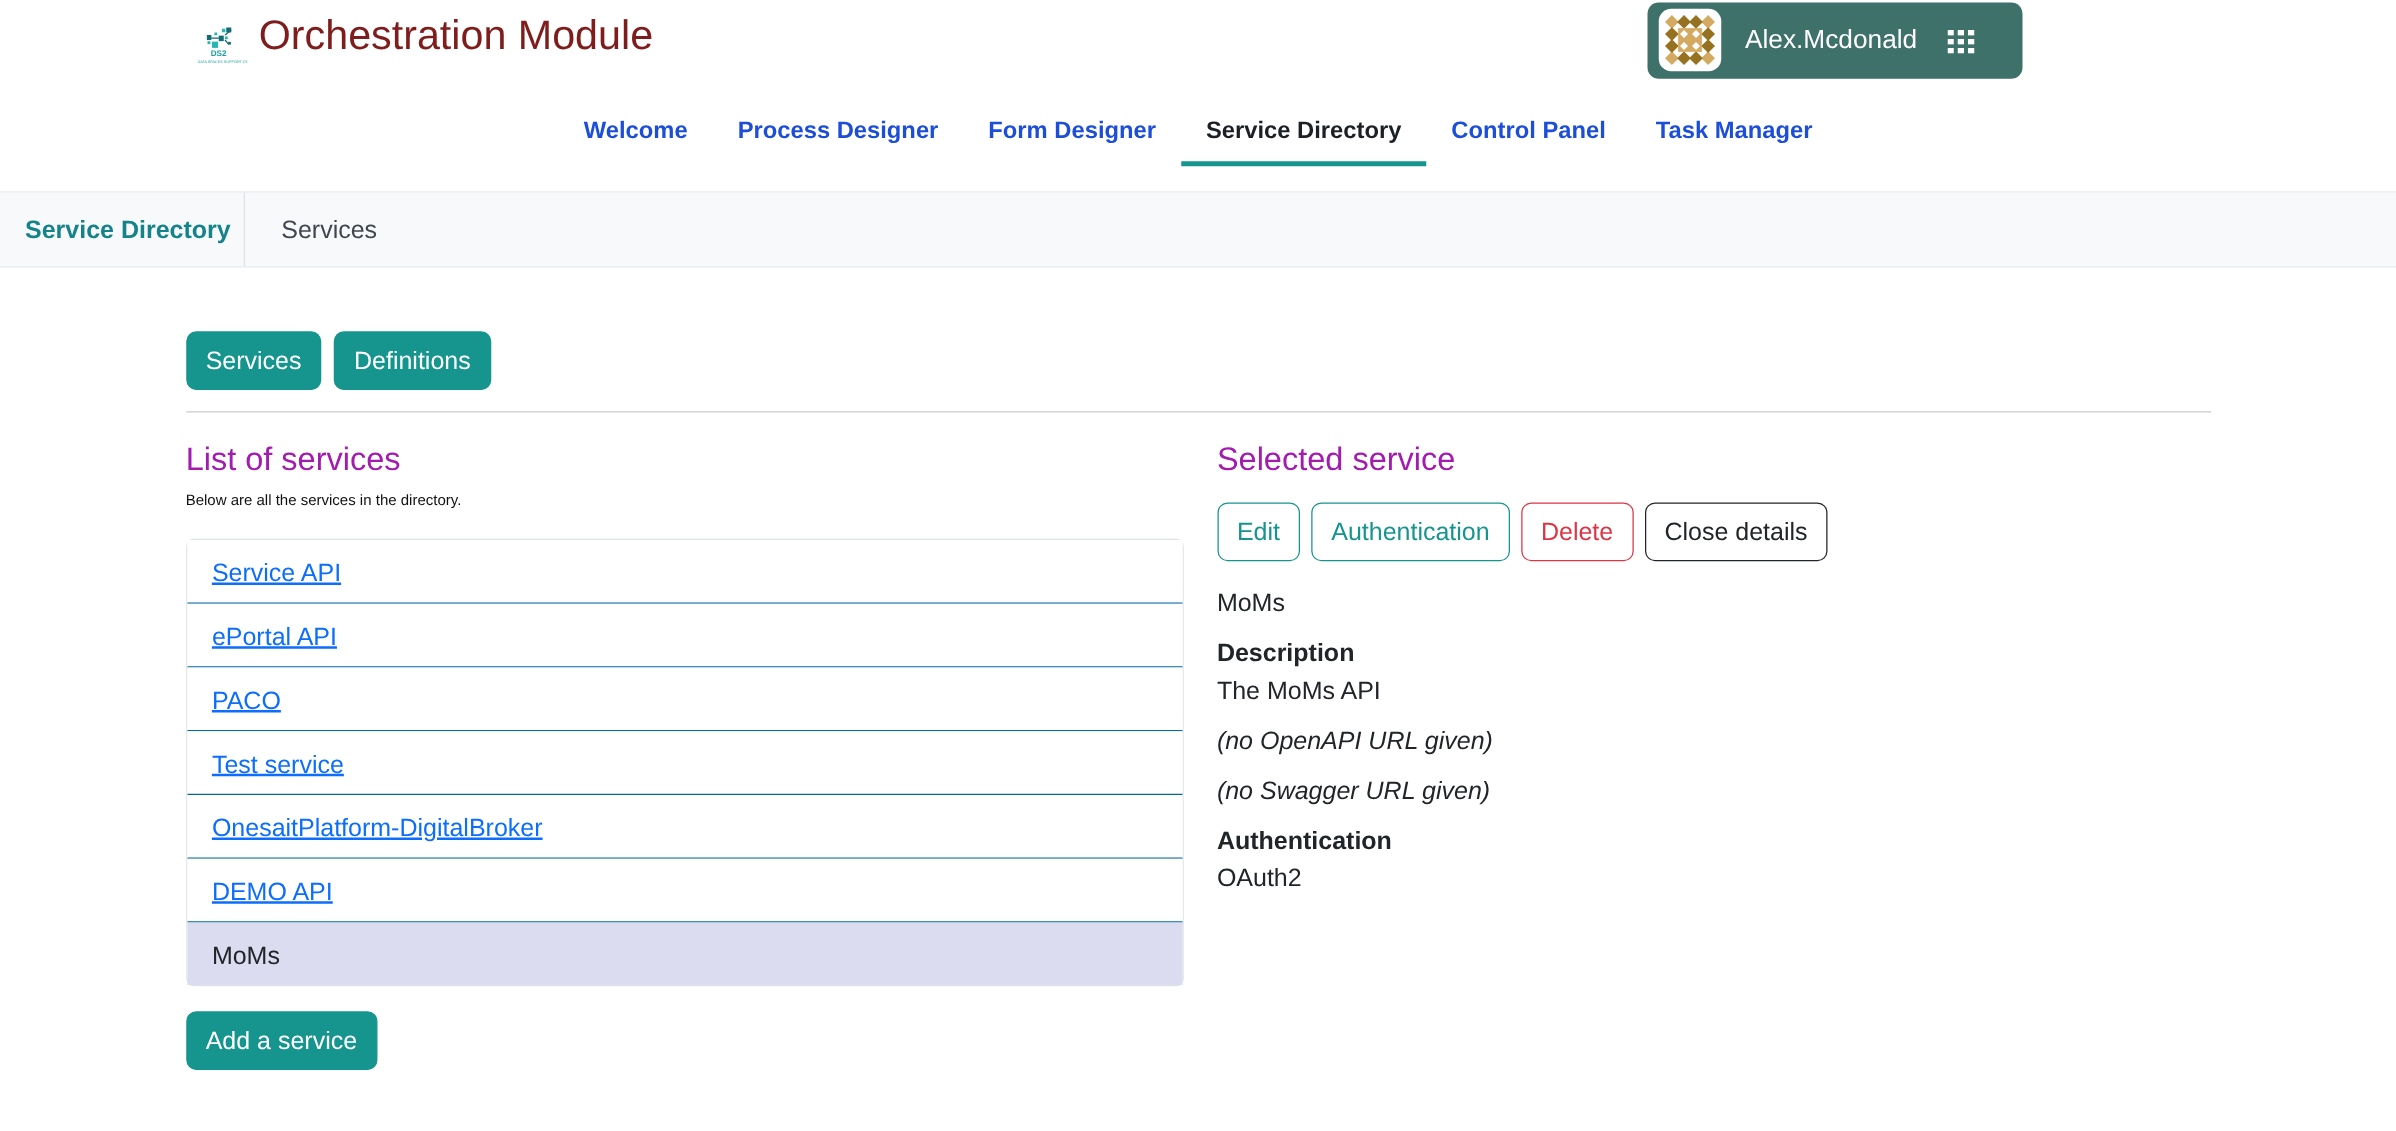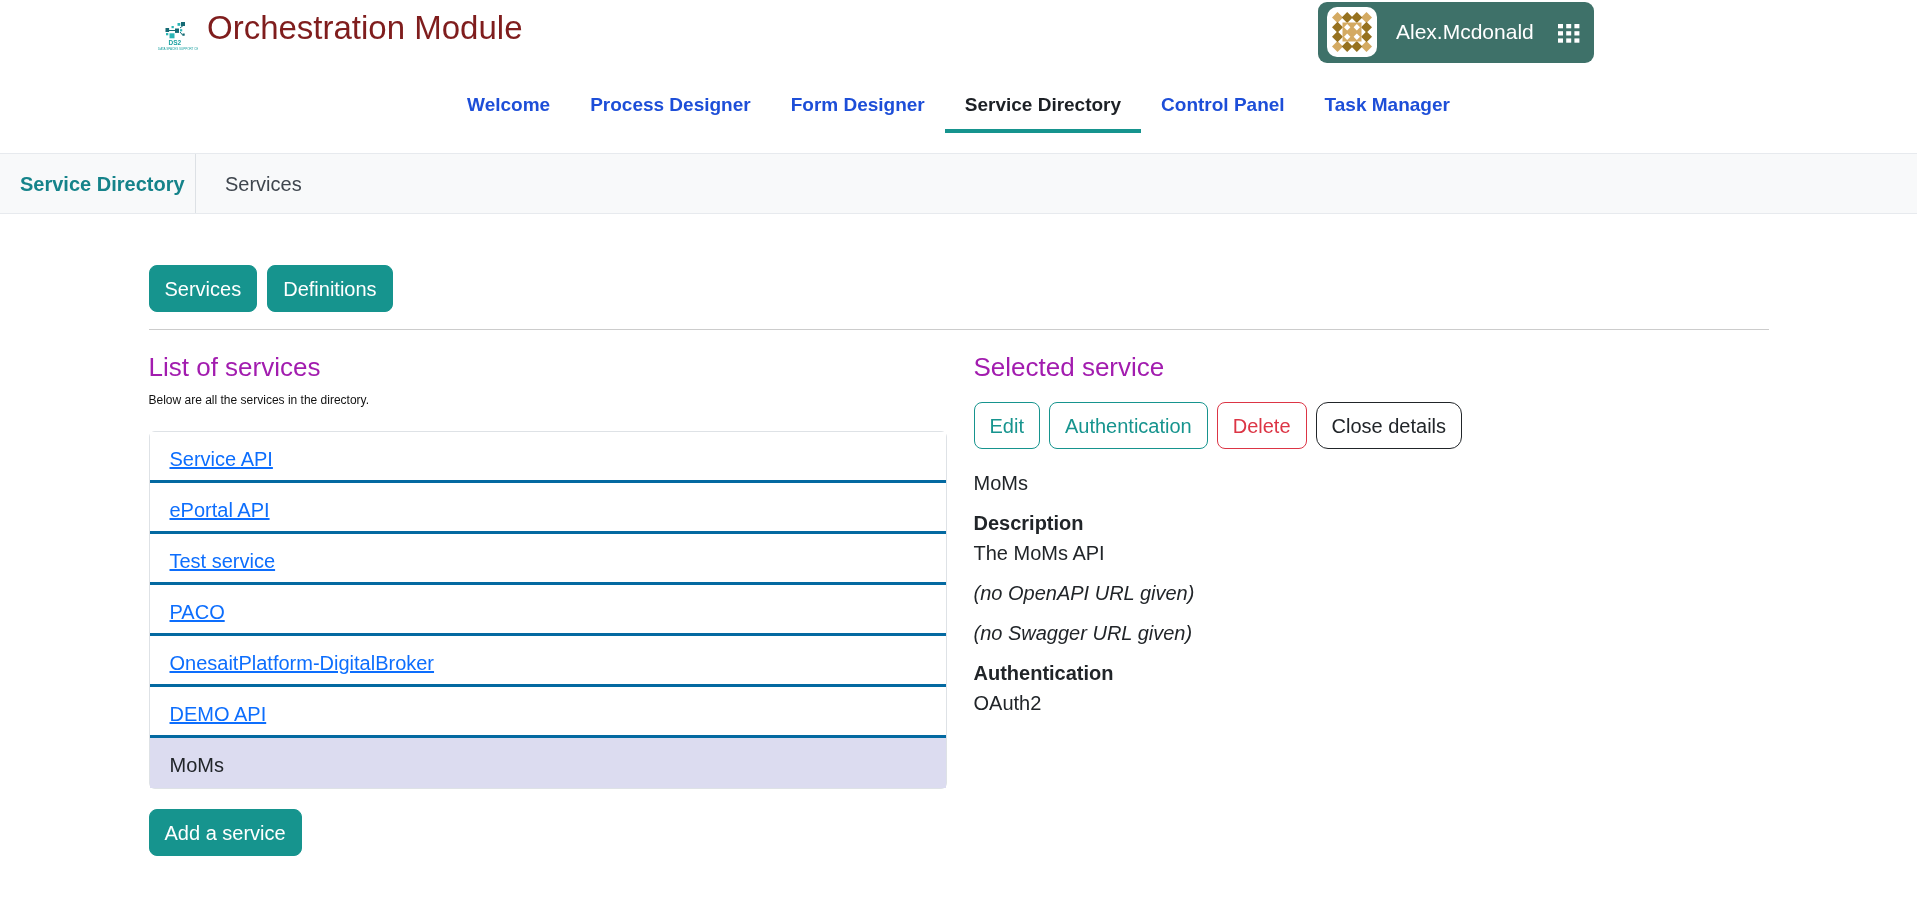--- a/index.html
+++ b/index.html
@@ -4,49 +4,49 @@
 <style>
 * { margin:0; padding:0; box-sizing:border-box; }
 html,body { width:1917px; height:905px; background:#fff; overflow:hidden; }
 body { font-family:"Liberation Sans",sans-serif; font-size:20px; color:#212529; line-height:1.5; }
 a { text-decoration:underline; color:#0d6efd; }
 
 
 .header { position:relative; height:153px; background:#fff; }
 .logo { position:absolute; left:158px; top:14px; }
 .brand-title { position:absolute; left:207px; top:11px; font-size:33px; color:#7f1d1d; line-height:34px; }
-.badge { position:absolute; left:1318px; top:2px; width:276px; height:61px; background:#3e7169; border-radius:9px; }
+.badge { position:absolute; left:1318px; top:2px; width:300px; height:61px; background:#3e7169; border-radius:9px; }
 .avatar { position:absolute; left:9px; top:5px; width:50px; height:50px; background:#fff; border-radius:10px; }
 .badge-name { position:absolute; left:78px; top:15px; color:#fff; font-size:21px; line-height:30px; }
 .grid-icon { position:absolute; left:240px; top:22px; }
 .nav { position:absolute; left:0; top:79px; width:100%; display:flex; justify-content:center; }
 .nav a { display:block; padding:11px 20px 10px; font-weight:bold; color:#1d4ed8; text-decoration:none; font-size:19px; line-height:29px; border-bottom:4px solid transparent; }
 .nav a.active { color:#1c2025; border-bottom-color:#16948e; }
 
 
 .crumb { height:61px; background:#f8f9fa; border-top:1px solid #e7eaee; border-bottom:1px solid #e7eaee; display:flex; align-items:stretch; }
 .crumb .c1 { width:196px; border-right:1px solid #dde1e5; display:flex; align-items:center; padding-left:20px; color:#15838a; font-weight:bold; }
 .crumb .c2 { display:flex; align-items:center; padding-left:29px; color:#3f464e; }
 
 
 .container { width:1644px; margin:0 auto; padding:0 12px; }
 .mainpad { padding-top:51px; }
 .btn { display:inline-block; border:1px solid transparent; border-radius:8px; font-size:20px; line-height:30px; padding:7.5px 15px; text-align:center; text-decoration:none; }
 .btn-teal { background:#16948e; border-color:#16948e; color:#fff; }
 .btn-outline-teal { background:#fff; border-color:#16948e; color:#16948e; }
 .btn-outline-red { background:#fff; border-color:#dc3545; color:#dc3545; }
-.btn-outline-dark { background:#fff; border-color:#212529; color:#212529;border-radius:12px; }
+.btn-outline-dark { background:#fff; border-color:#212529; color:#212529; }
 hr.sep { border:0; border-top:1px solid #ccc; margin:17px 0 0 0; }
 .row { display:flex; margin:0 -12px; }
 .col { width:50%; padding:0 12px; }
 .col.right { padding-left:15px; padding-right:9px; }
 h2.sec { font-size:26px; font-weight:normal; line-height:31px; margin-top:22px; color:#a21caf; }
 .subnote { font-size:12px; line-height:17px; margin-top:9px; color:#111; }
 .list-group { margin-top:22px; border:1px solid #dee2e6; border-radius:6px; }
-.lg-item { padding:12px 20px 8px; border-bottom:3px solid #0369a1; background:#fff; height:51px; }
+.lg-item { padding:12px 20px 8px; border-bottom:1px solid #0369a1; background:#fff; height:51px; }
 .lg-item:last-child { border-bottom:0; height:50px; }
 .lg-item.sel { background:#dcdcf0; }
 .addbtn { margin-top:20px; }
 .btnrow { margin-top:19px; }
 .btnrow .btn { margin-right:9px; }
 dl.details { margin-top:19px; }
 dl.details dt { font-weight:bold; }
 dl.details dd { margin:0 0 10px 0; }
 dd.ital { font-style:italic; }
 </style>
@@ -136,22 +136,22 @@
     <a class="btn btn-teal" href="#" style="margin-right:10px;">Services</a><a class="btn btn-teal" href="#">Definitions</a>
   </div>
   <hr class="sep">
   <div class="row">
     <div class="col">
       <h2 class="sec">List of services</h2>
       <div class="subnote">Below are all the services in the directory.</div>
       <div class="list-group">
         <div class="lg-item"><a href="#">Service API</a></div>
         <div class="lg-item"><a href="#">ePortal API</a></div>
+        <div class="lg-item"><a href="#">PACO</a></div>
         <div class="lg-item"><a href="#">Test service</a></div>
-        <div class="lg-item"><a href="#">PACO</a></div>
         <div class="lg-item"><a href="#">OnesaitPlatform-DigitalBroker</a></div>
         <div class="lg-item"><a href="#">DEMO API</a></div>
         <div class="lg-item sel">MoMs</div>
       </div>
       <div class="addbtn"><a class="btn btn-teal" href="#">Add a service</a></div>
     </div>
     <div class="col right">
       <h2 class="sec">Selected service</h2>
       <div class="btnrow">
         <a class="btn btn-outline-teal" href="#">Edit</a><a class="btn btn-outline-teal" href="#">Authentication</a><a class="btn btn-outline-red" href="#">Delete</a><a class="btn btn-outline-dark" href="#">Close details</a>

